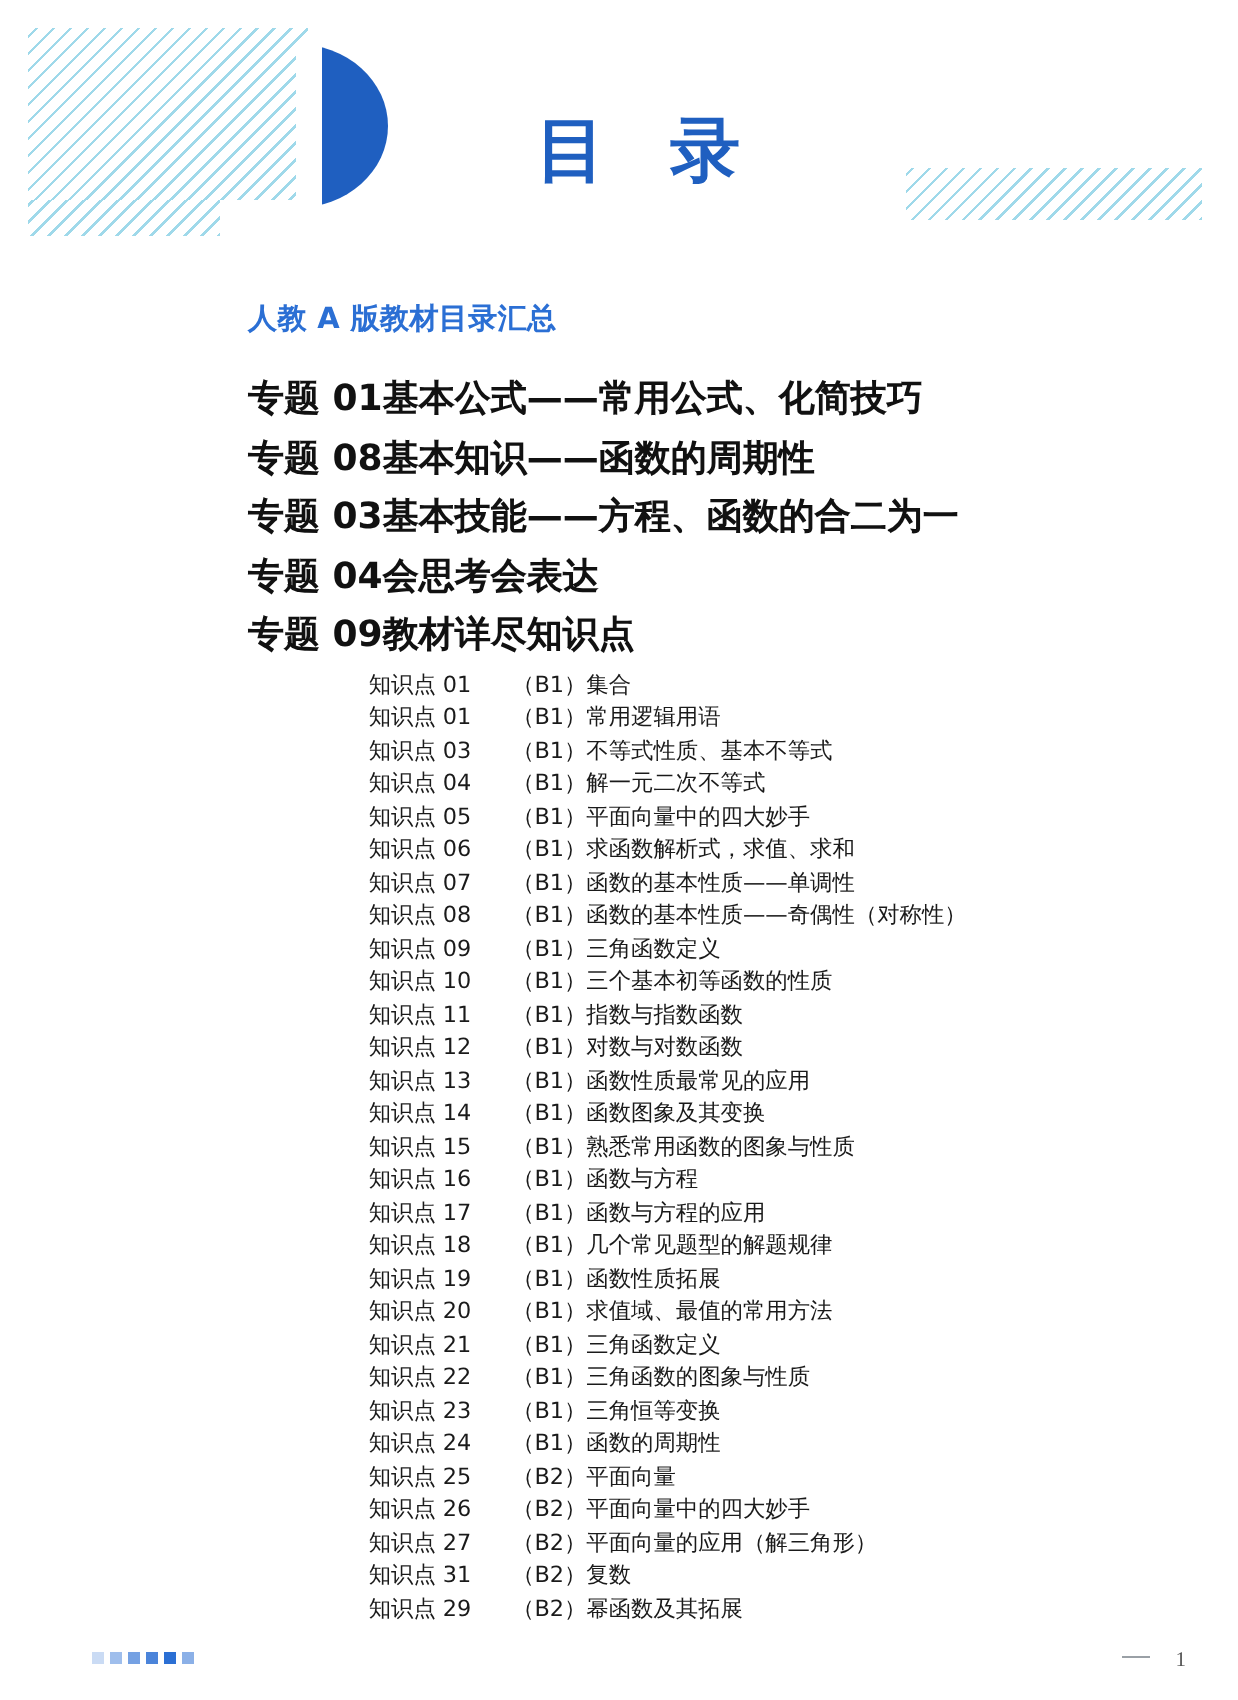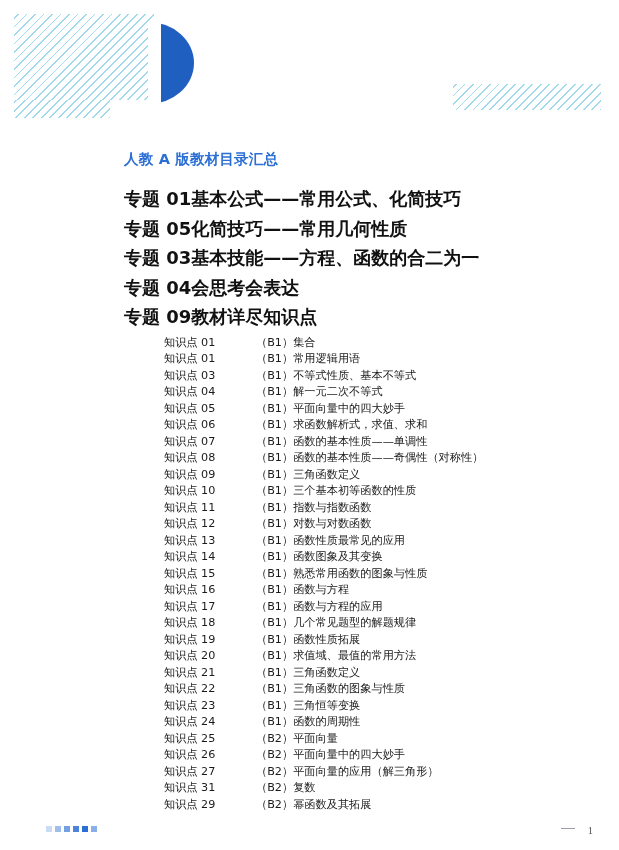--- a/index.html
+++ b/index.html
@@ -136,20 +136,21 @@
 
   
   .lvl2 {
     padding: 0 40px 0 164px;
     margin-bottom: 1.5px;
   }
   .lvl2 .rowlabel {
     color: #1a1a1a;
     font-size: 11.2px;
     font-family: "DejaVu Sans", sans-serif;
+    text-align: center;
   }
   .lvl2 .num {
     display: inline-block;
     min-width: 92px;
   }
 
   
   .footer {
     position: absolute;
     left: 0;
@@ -196,41 +197,42 @@
 </style>
 </head>
 <body>
 
 <div class="header">
   <div class="hatch-left"></div>
   <div class="hatch-left-2"></div>
   <div class="hatch-right"></div>
   <div class="blue-d"></div>
   <div class="blue-d-notch"></div>
+  <div class="title">目 录</div>
 </div>
 
 <div class="toc">
 
   <div class="row sec-head">
     <span class="rowlabel">人教 A 版教材目录汇总</span>
     <span class="filler"></span>
 
   </div>
 
   <div class="row lvl1">
     <span class="rowlabel">
       <span class="num">专题 01</span><span>基本公式——常用公式、化简技巧</span>
     </span>
     <span class="filler"></span>
 
   </div>
 
   <div class="row lvl1">
     <span class="rowlabel">
-      <span class="num">专题 05</span><span>化简技巧——常用几何性质</span>
+      <span class="num">专题 08</span><span>基本知识——函数的周期性</span>
     </span>
     <span class="filler"></span>
 
   </div>
 
   <div class="row lvl1">
     <span class="rowlabel">
       <span class="num">专题 03</span><span>基本技能——方程、函数的合二为一</span>
     </span>
     <span class="filler"></span>

